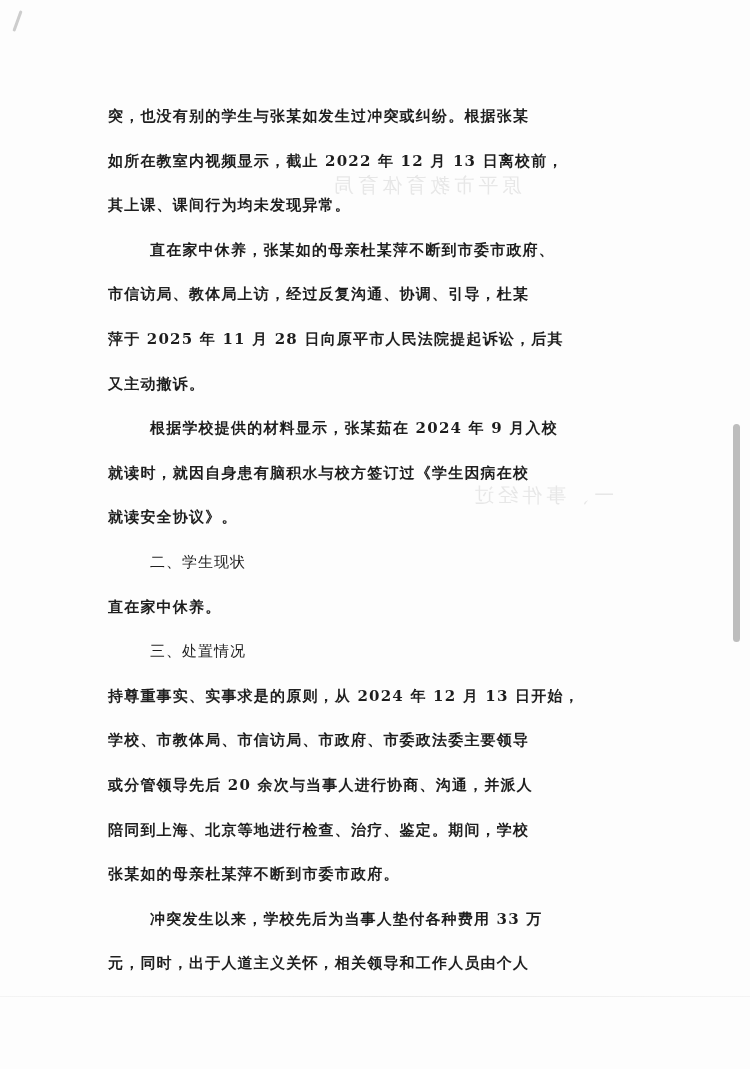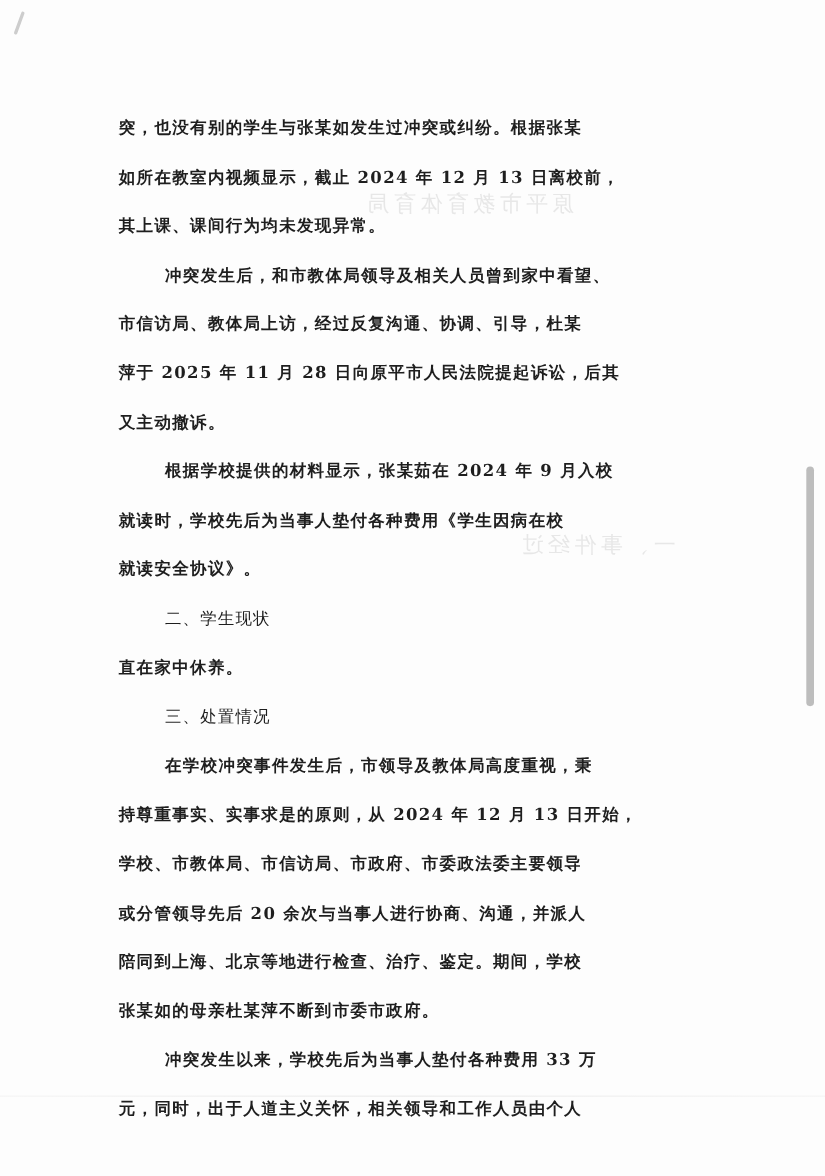--- a/index.html
+++ b/index.html
@@ -44,33 +44,32 @@
 <body>
 
 <div class="page">
   <div class="mark"></div>
 
   <div class="bleed" style="left:330px; top:172px;">原平市教育体育局</div>
   <div class="bleed" style="left:470px; top:482px;">一、事件经过</div>
 
   <div class="content">
     <div class="line">突，也没有别的学生与张某如发生过冲突或纠纷。根据张某</div>
-    <div class="line">如所在教室内视频显示，截止 2024 年 12 月 13 日离校前，</div>
+    <div class="line">如所在教室内视频显示，截止 2022 年 12 月 13 日离校前，</div>
     <div class="line">其上课、课间行为均未发现异常。</div>
-    <div class="line indent">冲突发生后，和市教体局领导及相关人员曾到家中看望、</div>
+    <div class="line indent">直在家中休养，张某如的母亲杜某萍不断到市委市政府、</div>
     <div class="line">市信访局、教体局上访，经过反复沟通、协调、引导，杜某</div>
     <div class="line">萍于 2025 年 11 月 28 日向原平市人民法院提起诉讼，后其</div>
     <div class="line">又主动撤诉。</div>
     <div class="line indent">根据学校提供的材料显示，张某茹在 2024 年 9 月入校</div>
-    <div class="line">就读时，学校先后为当事人垫付各种费用《学生因病在校</div>
+    <div class="line">就读时，就因自身患有脑积水与校方签订过《学生因病在校</div>
     <div class="line">就读安全协议》。</div>
     <div class="line heading">二、学生现状</div>
     <div class="line">直在家中休养。</div>
     <div class="line heading">三、处置情况</div>
-    <div class="line indent">在学校冲突事件发生后，市领导及教体局高度重视，秉</div>
     <div class="line">持尊重事实、实事求是的原则，从 2024 年 12 月 13 日开始，</div>
     <div class="line">学校、市教体局、市信访局、市政府、市委政法委主要领导</div>
     <div class="line">或分管领导先后 20 余次与当事人进行协商、沟通，并派人</div>
     <div class="line">陪同到上海、北京等地进行检查、治疗、鉴定。期间，学校</div>
     <div class="line">张某如的母亲杜某萍不断到市委市政府。</div>
     <div class="line indent">冲突发生以来，学校先后为当事人垫付各种费用 33 万</div>
     <div class="line">元，同时，出于人道主义关怀，相关领导和工作人员由个人</div>
 
   </div>
 

